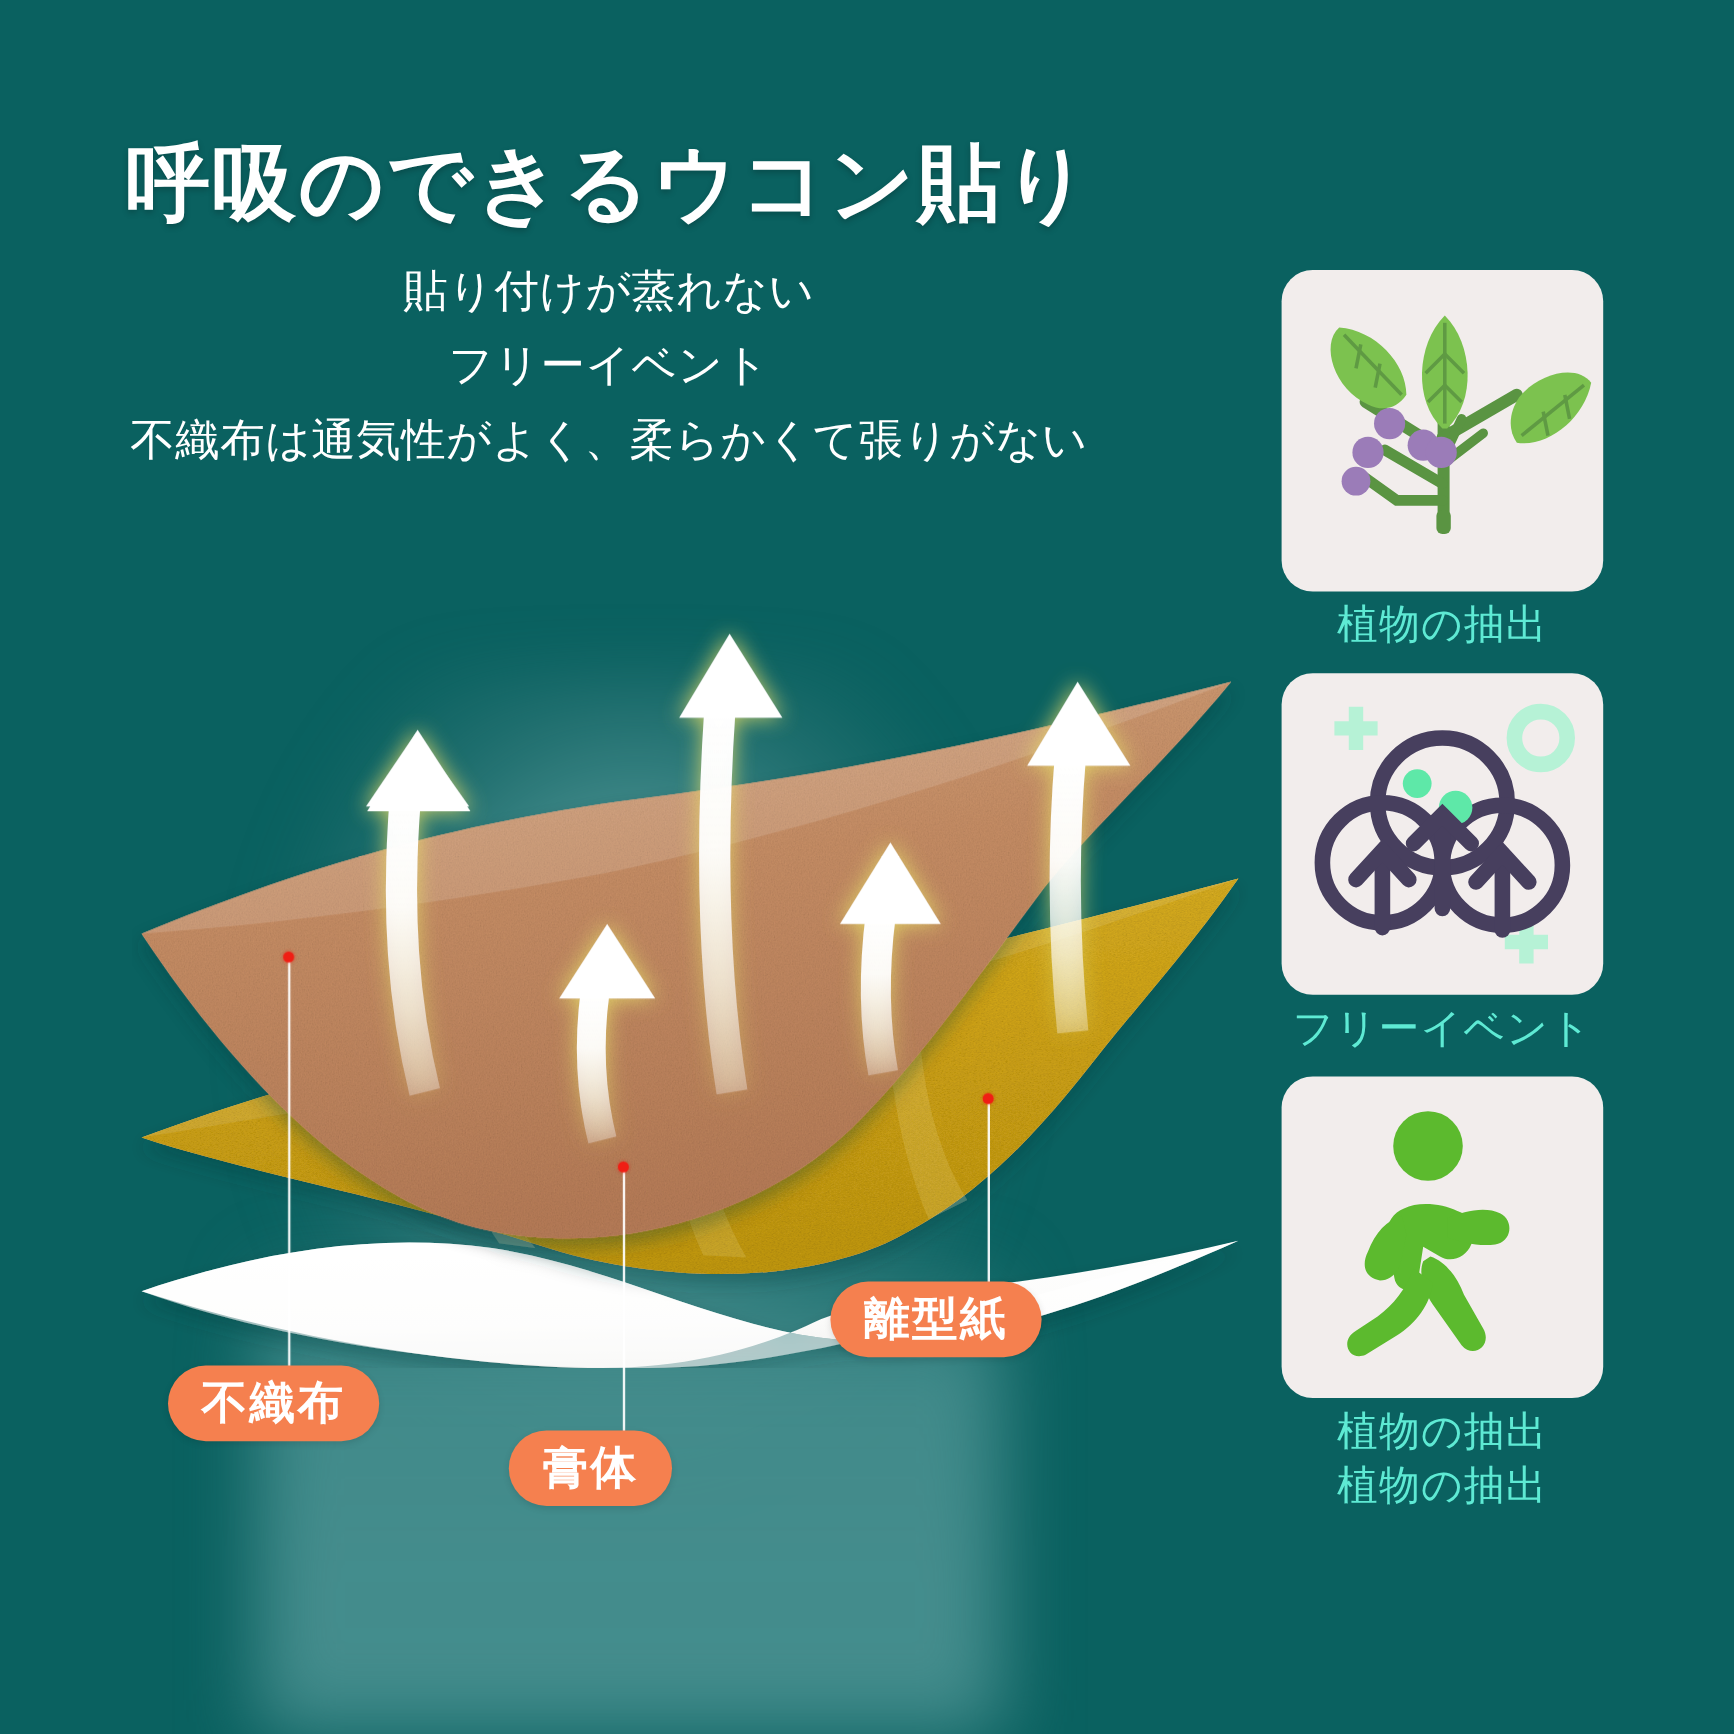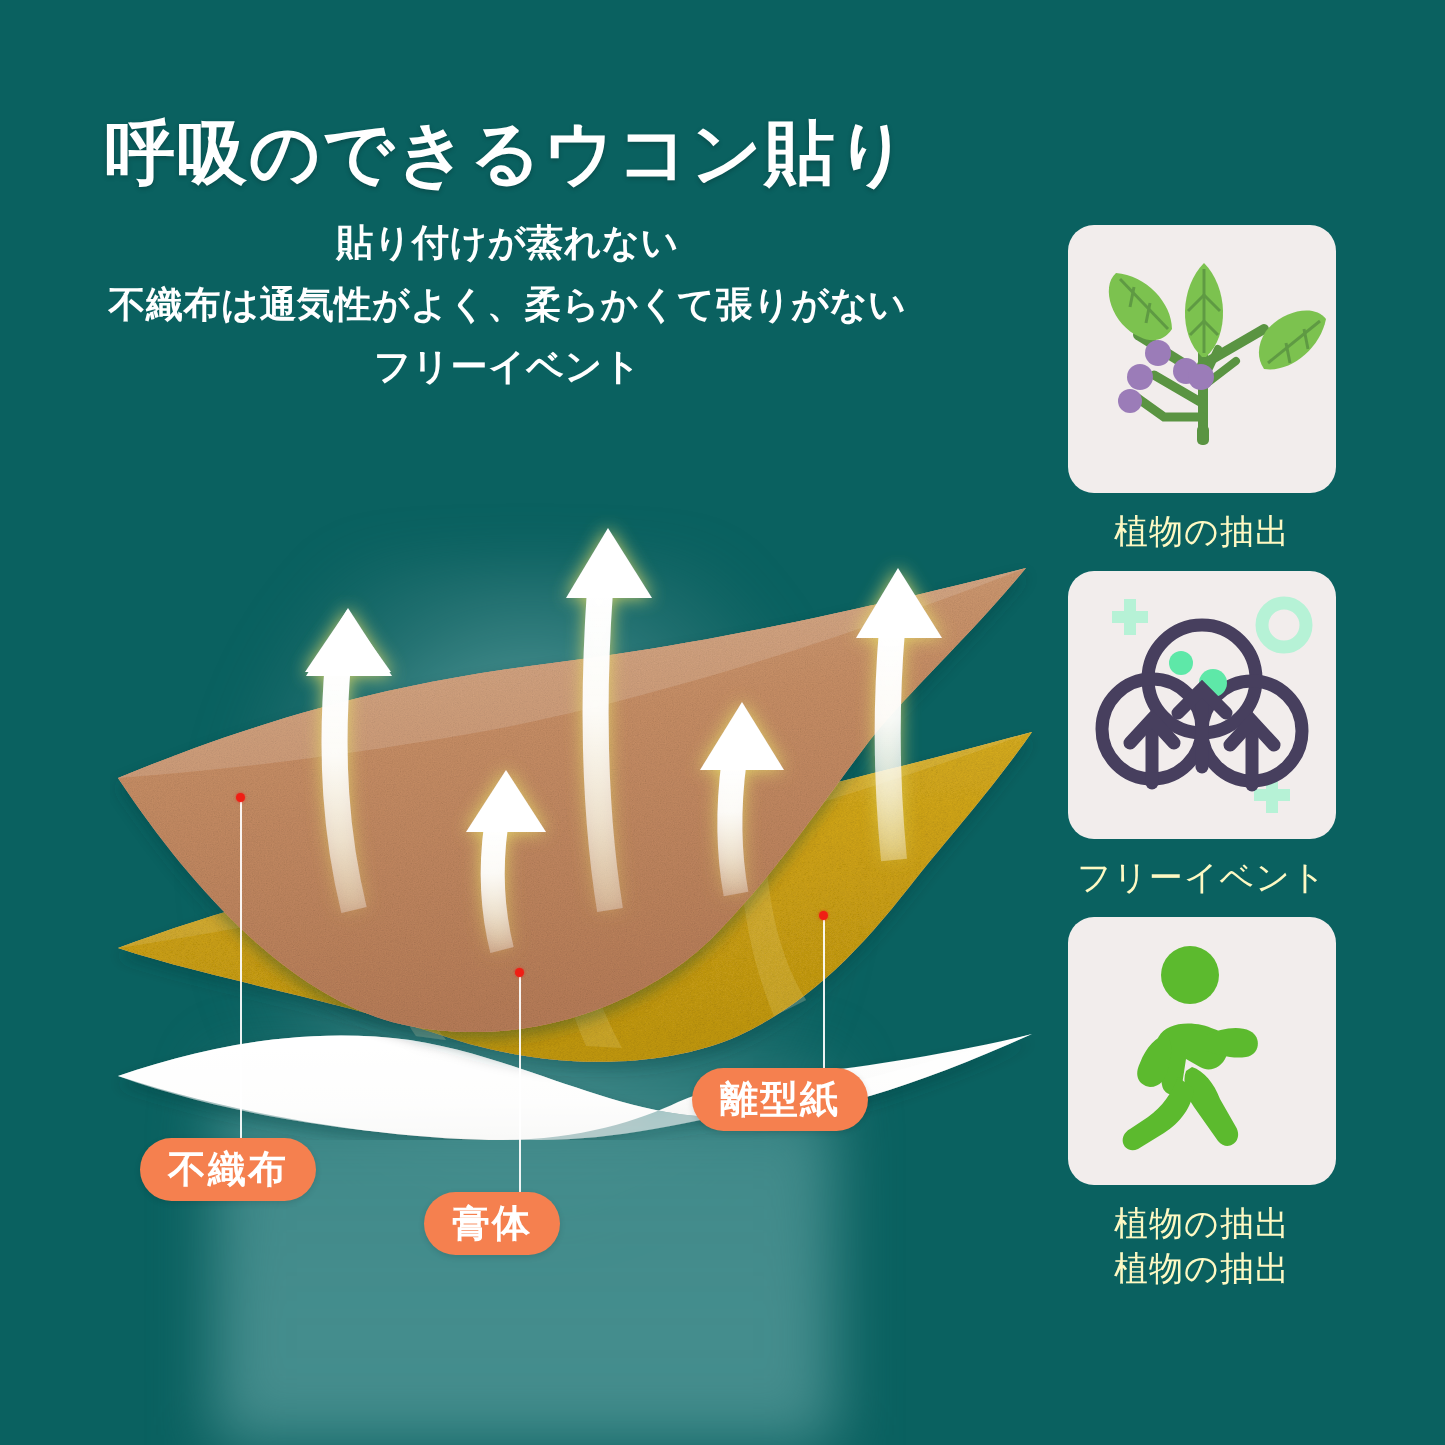--- a/index.html
+++ b/index.html
@@ -42,21 +42,21 @@
     position:absolute; left:0; top:112px; width:1015px;
     text-align:center;
   }
   #main-title {
     font-size:70px; font-weight:bold; color:#ffffff;
     letter-spacing:2px; line-height:1.18;
     text-shadow:0 2px 5px rgba(0,0,0,0.22);
   }
   .sub-line {
     color:#ffffff; font-size:37px; line-height:1.52;
-    letter-spacing:0.5px; font-weight:700;
+    letter-spacing:0.5px; font-weight:400;
   }
   #sub-1 { margin-top:20px; }
   #sub-2 { margin-top:6px; }
   #sub-3 { margin-top:6px; }
 
   
   #patch-illustration {
     position:absolute; left:110px; top:440px;
     width:930px; height:700px;
   }
@@ -107,42 +107,42 @@
   .feature-item { width:268px; }
   .feature-card {
     width:268px; height:268px;
     background:#f2edec;
     border-radius:26px;
     position:relative;
     overflow:hidden;
   }
   .feature-card svg { position:absolute; inset:0; width:100%; height:100%; }
   .feature-label {
-    color:#fef9c3;
+    color:#5eead4;
     font-size:34px;
     text-align:center;
     line-height:1.30;
     letter-spacing:1px;
-    margin-top:16px;
+    margin-top:6px;
     margin-bottom:18px;
   }
   #feature-item-2 { margin-top:2px; }
   #feature-item-3 { margin-top:2px; }
 </style>
 </head>
 <body>
 
 <div id="glow-column"></div>
 <div id="glow-base"></div>
 
 <div id="headline-block">
   <div id="main-title">呼吸のできるウコン貼り</div>
   <div id="sub-1" class="sub-line">貼り付けが蒸れない</div>
+  <div id="sub-3" class="sub-line">フリーイベント</div>
   <div id="sub-2" class="sub-line">不織布は通気性がよく、柔らかくて張りがない</div>
-  <div id="sub-3" class="sub-line">フリーイベント</div>
 </div>
 
 <div id="patch-illustration">
   <svg viewBox="0 0 930 700" xmlns="http://www.w3.org/2000/svg">
     <defs>
 
       <filter id="fabricTex" x="-5%" y="-5%" width="110%" height="110%">
         <feTurbulence type="fractalNoise" baseFrequency="0.85" numOctaves="4" seed="7" result="n"></feTurbulence>
         <feColorMatrix in="n" type="saturate" values="0" result="ng"></feColorMatrix>
         <feComponentTransfer in="ng" result="nc">

